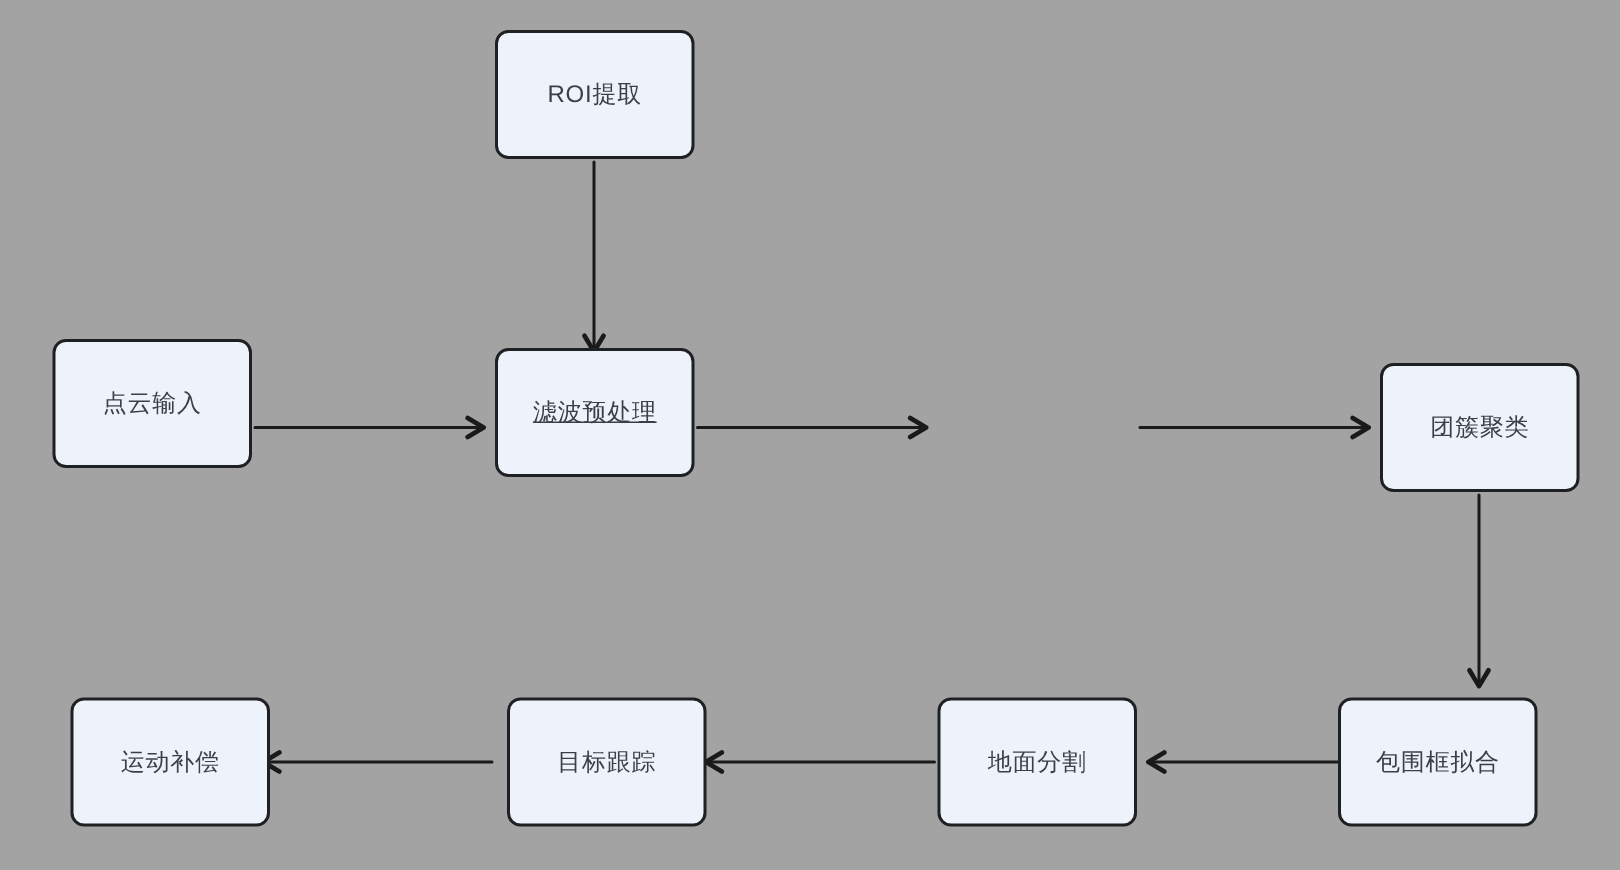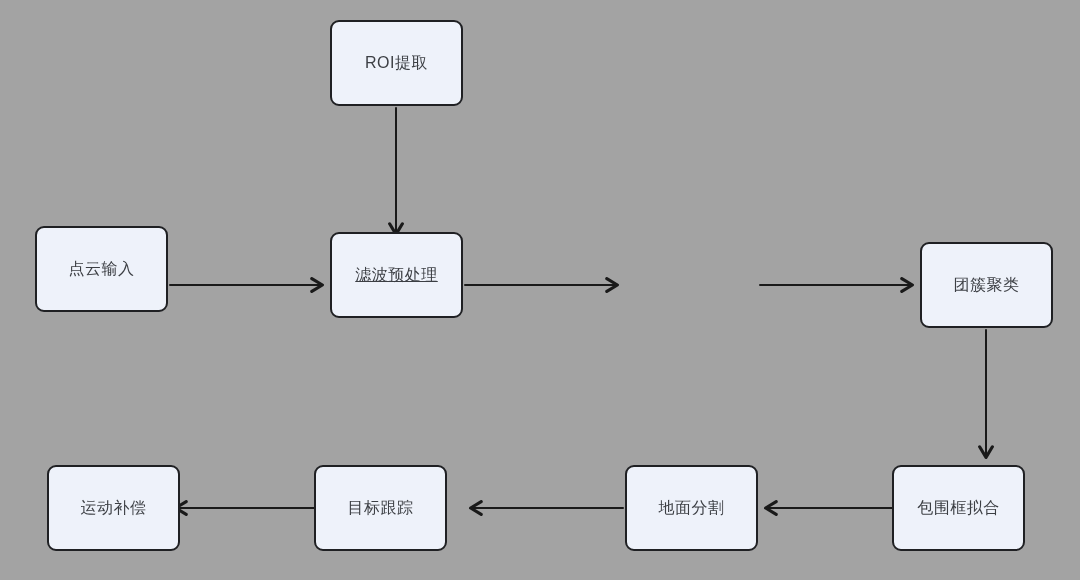--- a/index.html
+++ b/index.html
@@ -38,21 +38,21 @@
     letter-spacing: 0.5px;
     white-space: nowrap;
   }
   
   .n-roi      { left: 330px; top: 20px;  }
   .n-input    { left: 35px;  top: 226px; }
   .n-filter   { left: 330px; top: 232px; text-decoration: underline; }
   .n-ground   { left: 625px; top: 242px; }
   .n-cluster  { left: 920px; top: 242px; align-items: center; }
   .n-motion   { left: 35px;  top: 465px; margin-left: 12px; }
-  .n-tracking { left: 314px; top: 465px; }
+  .n-tracking { left: 338px; top: 465px; }
   .n-recog    { left: 625px; top: 465px; }
   .n-bbox     { left: 892px; top: 465px; }
 </style>
 </head>
 <body>
 
 <div class="canvas">
 
   <svg class="edges-layer" width="1080" height="580" viewBox="0 0 1080 580" xmlns="http://www.w3.org/2000/svg">
     <defs>

